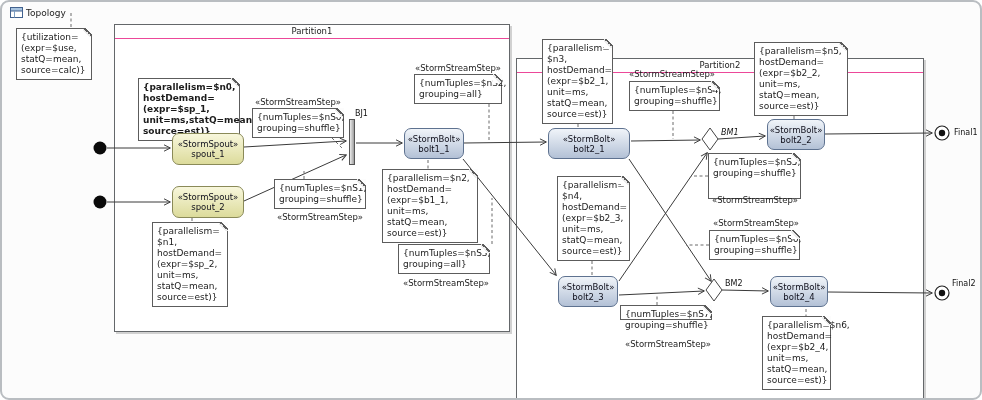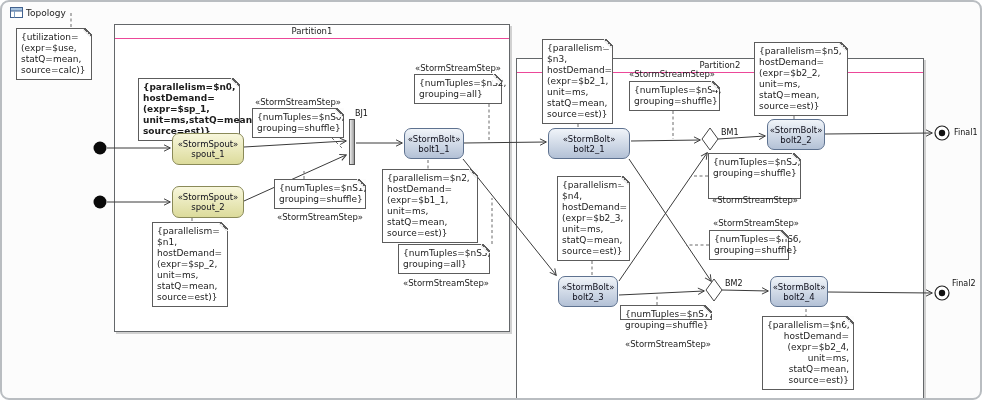--- a/index.html
+++ b/index.html
@@ -139,21 +139,21 @@
 (expr=$b2_3,
 unit=ms,
 statQ=mean,
 source=est)}</div>
   <div class="note" style="left:752px;top:40px;width:94px;height:74px;">{parallelism=$n5,
 hostDemand=
 (expr=$b2_2,
 unit=ms,
 statQ=mean,
 source=est)}</div>
-  <div class="note" style="left:760px;top:314px;width:92px;height:74px;text-align:right;">{parallelism=$n6,
+  <div class="note" style="left:760px;top:314px;width:69px;height:74px;">{parallelism=$n6,
 hostDemand=
 (expr=$b2_4,
 unit=ms,
 statQ=mean,
 source=est)}</div>
 
   <div class="slabel" style="left:248px;top:95px;width:96px;">«StormStreamStep»</div>
   <div class="note" style="left:250px;top:106px;width:92px;height:30px;">{numTuples=$nS0,
 grouping=shuffle}</div>
 
@@ -171,21 +171,21 @@
 
   <div class="slabel" style="left:620px;top:67px;width:100px;">«StormStreamStep»</div>
   <div class="note" style="left:627px;top:79px;width:91px;height:30px;">{numTuples=$nS4,
 grouping=shuffle}</div>
 
   <div class="note" style="left:706px;top:151px;width:93px;height:46px;">{numTuples=$nS5,
 grouping=shuffle}</div>
   <div class="slabel" style="left:703px;top:193px;width:100px;">«StormStreamStep»</div>
 
   <div class="slabel" style="left:704px;top:216px;width:100px;">«StormStreamStep»</div>
-  <div class="note" style="left:707px;top:228px;width:80px;height:30px;">{numTuples=$nS6,
+  <div class="note" style="left:707px;top:228px;width:91px;height:30px;">{numTuples=$nS6,
 grouping=shuffle}</div>
 
   <div class="note" style="left:618px;top:303px;width:92px;height:15px;">{numTuples=$nS7,
 grouping=shuffle}</div>
   <div class="slabel" style="left:616px;top:337px;width:100px;">«StormStreamStep»</div>
 
   <div class="node spout" style="left:170px;top:131px;width:72px;height:32px;">
     <span>«StormSpout»</span>
     <span>spout_1</span>
   </div>
@@ -209,18 +209,18 @@
     <span>«StormBolt»</span>
     <span>bolt2_3</span>
   </div>
   <div class="node bolt" style="left:768px;top:274px;width:58px;height:31px;">
     <span>«StormBolt»</span>
     <span>bolt2_4</span>
   </div>
 
   <div class="joinbar" style="left:347px;top:117px;height:46px;"></div>
   <div class="tag" style="left:353px;top:107px;">BJ1</div>
-  <div class="tag" style="left:719px;top:126px;">BM1</div>
+  <div class="tag" style="left:719px;top:126px;font-style:italic;">BM1</div>
   <div class="tag" style="left:723px;top:277px;">BM2</div>
   <div class="tag" style="left:952px;top:126px;">Final1</div>
   <div class="tag" style="left:950px;top:277px;">Final2</div>
 
 </div>
 
 </body></html>

